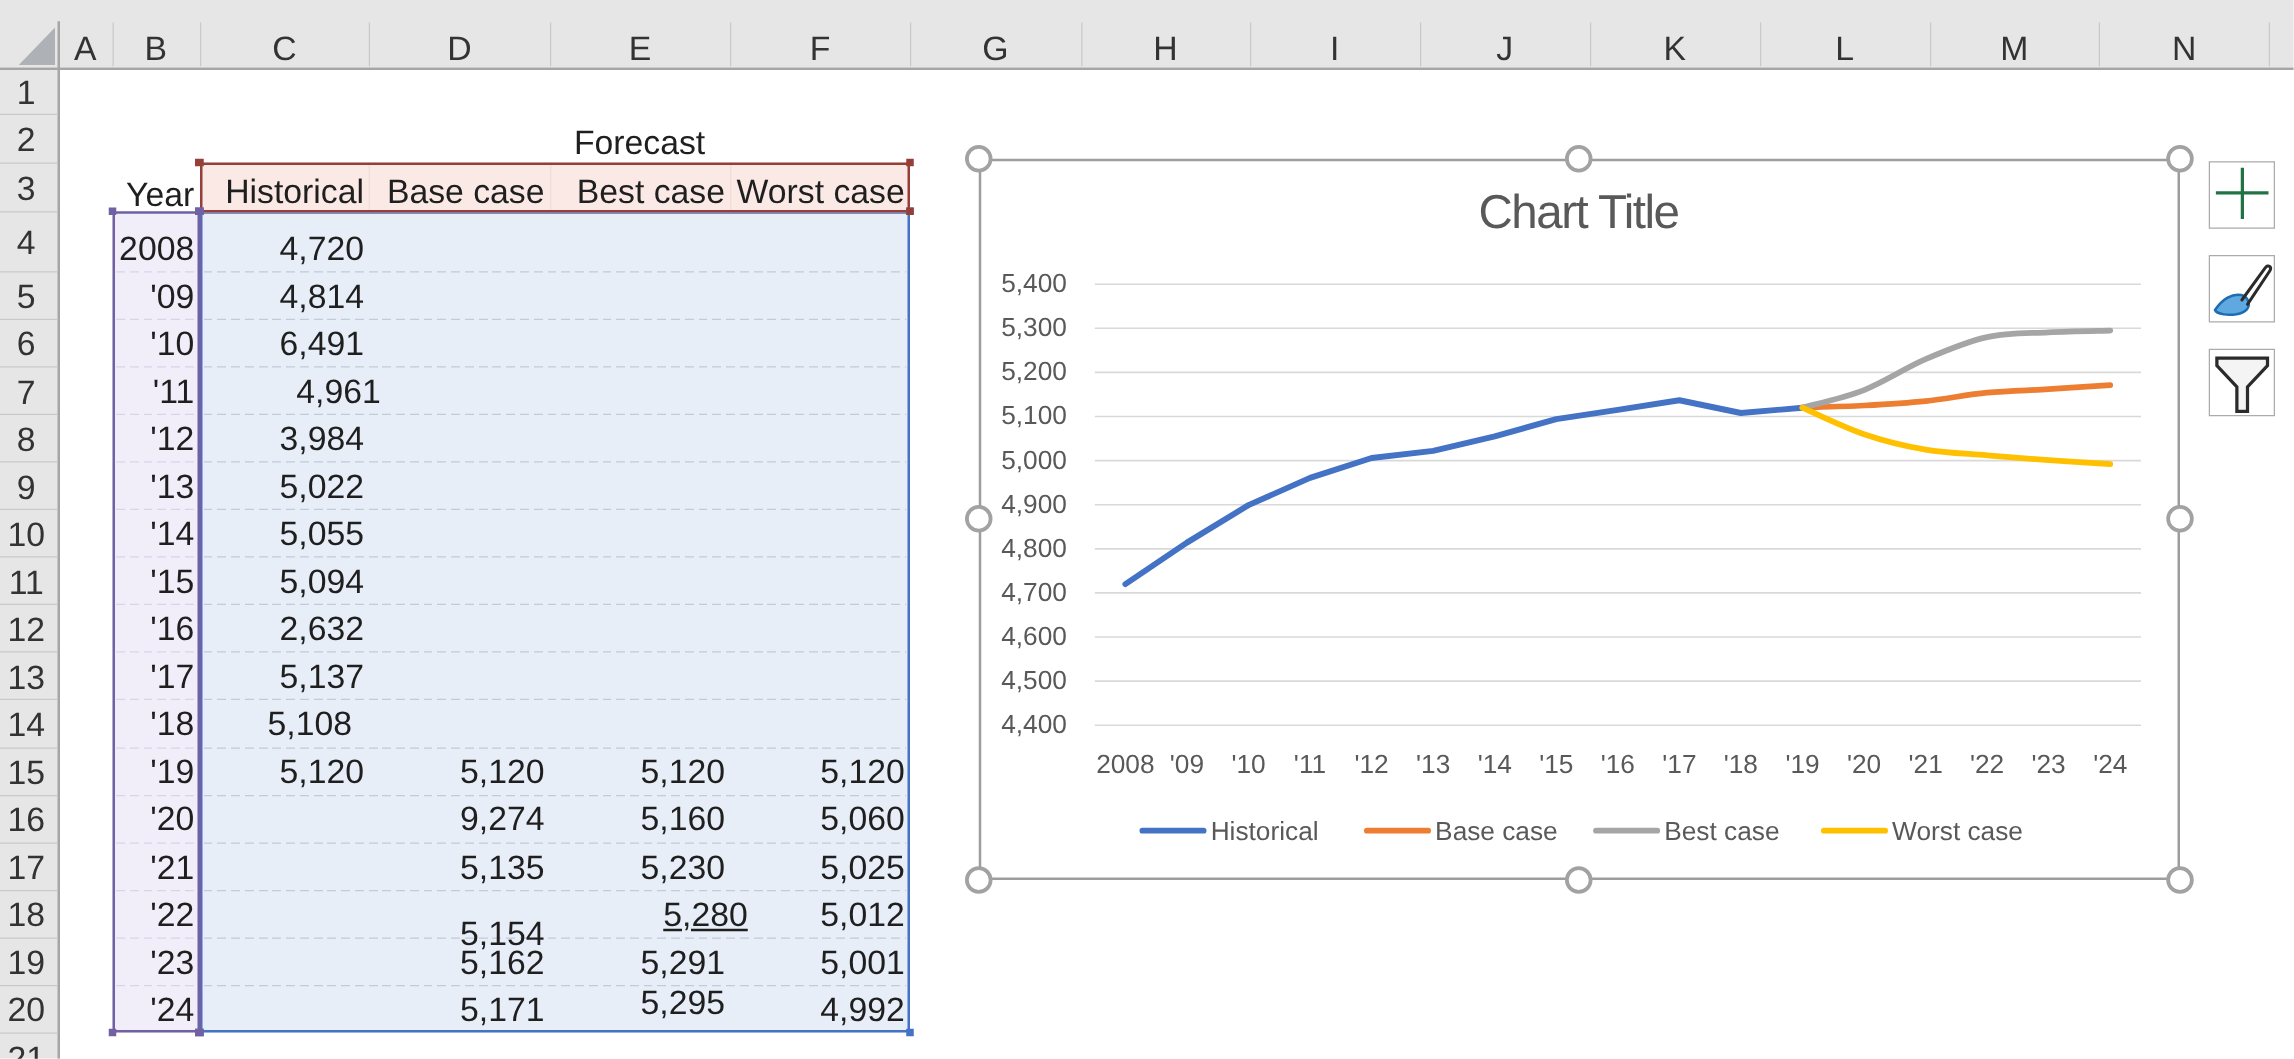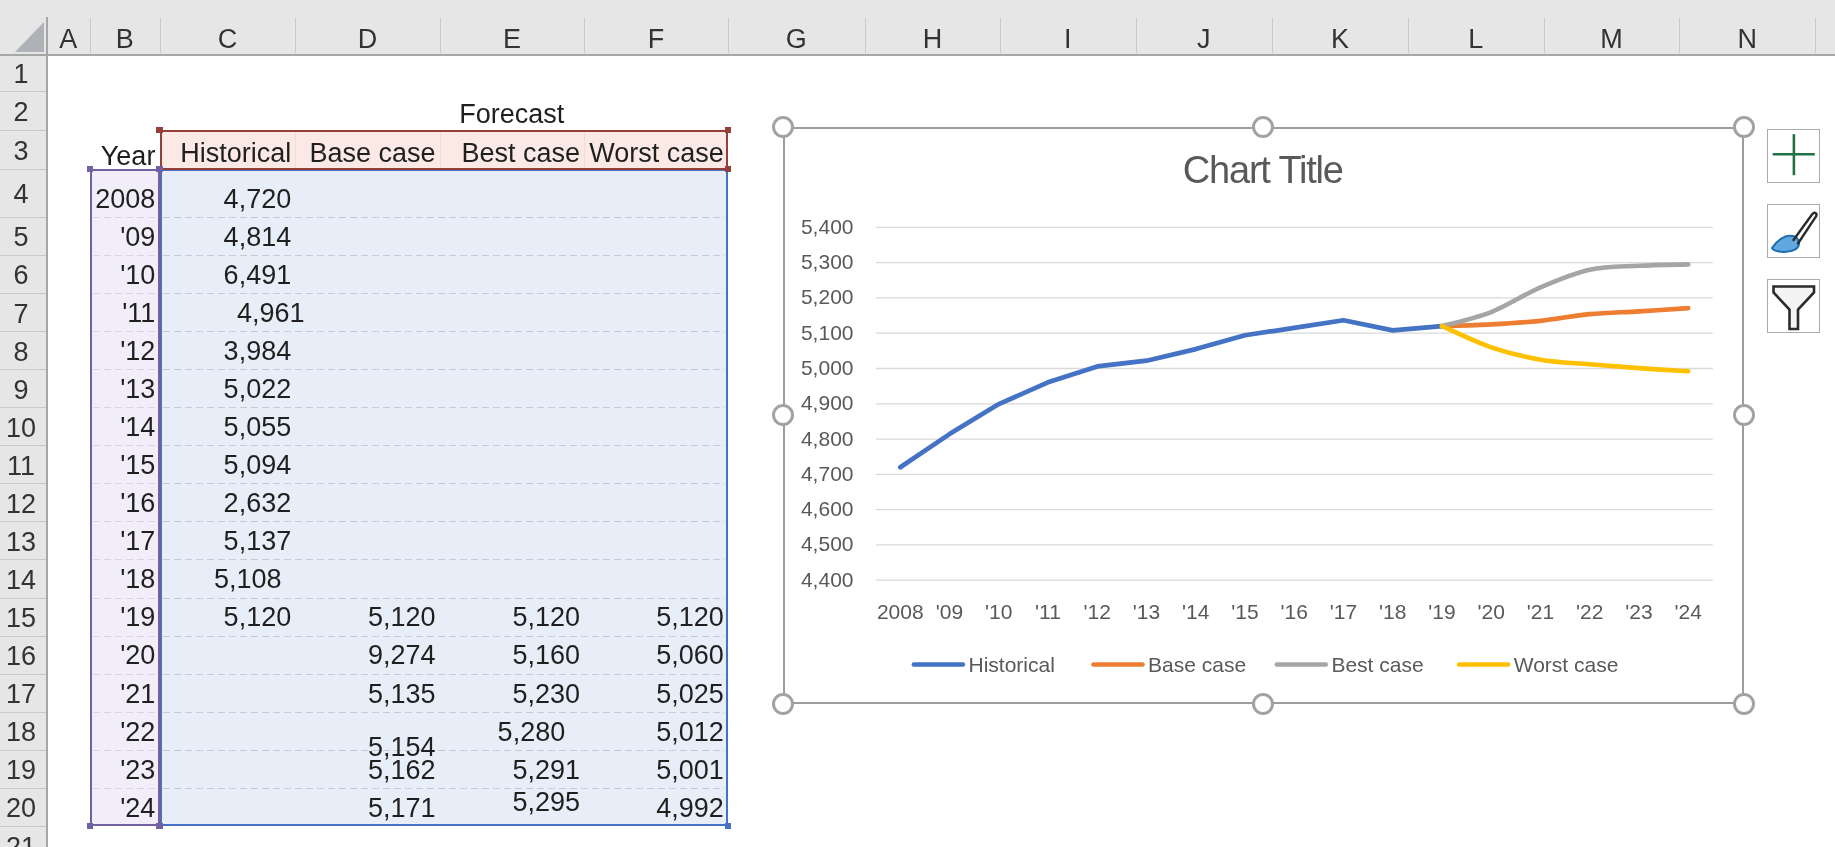--- a/index.html
+++ b/index.html
@@ -170,21 +170,21 @@
 <div class="ct" style="left:295.4px;top:604.4px;width:140.2px;">5,120</div>
 <div class="ct" style="left:439.8px;top:604.4px;width:140.2px;">5,120</div>
 <div class="ct" style="left:584.2px;top:604.4px;width:139.6px;">5,120</div>
 <div class="ct" style="left:295.4px;top:642.4px;width:140.2px;">9,274</div>
 <div class="ct" style="left:439.8px;top:642.4px;width:140.2px;">5,160</div>
 <div class="ct" style="left:584.2px;top:642.4px;width:139.6px;">5,060</div>
 <div class="ct" style="left:295.4px;top:680.5px;width:140.2px;">5,135</div>
 <div class="ct" style="left:439.8px;top:680.5px;width:140.2px;">5,230</div>
 <div class="ct" style="left:584.2px;top:680.5px;width:139.6px;">5,025</div>
 <div class="ct" style="left:295.4px;top:718.6px;width:140.2px;margin-top:15px;">5,154</div>
-<div class="ct" style="left:425px;top:718.6px;width:140.2px;">5,280</div>
+<div class="ct" style="left:458px;top:718.6px;width:140.2px;text-decoration:underline;">5,280</div>
 <div class="ct" style="left:584.2px;top:718.6px;width:139.6px;">5,012</div>
 <div class="ct" style="left:295.4px;top:756.7px;width:140.2px;">5,162</div>
 <div class="ct" style="left:439.8px;top:756.7px;width:140.2px;">5,291</div>
 <div class="ct" style="left:584.2px;top:756.7px;width:139.6px;">5,001</div>
 <div class="ct" style="left:295.4px;top:794.7px;width:140.2px;">5,171</div>
 <div class="ct" style="left:439.8px;top:789px;width:140.2px;">5,295</div>
 <div class="ct" style="left:584.2px;top:794.7px;width:139.6px;">4,992</div>
 <div class="abs" style="left:782.5px;top:126.5px;width:961.0px;height:577.5px;background:#fff;border:2px solid #9d9d9d;box-sizing:border-box;"></div>
 <svg class="abs" style="left:782.5px;top:126.5px;" width="961" height="577" viewBox="0 0 961 577">
       <line x1="92.9" y1="453.2" x2="929.8" y2="453.2" stroke="#d9d9d9" stroke-width="1.3"></line>

